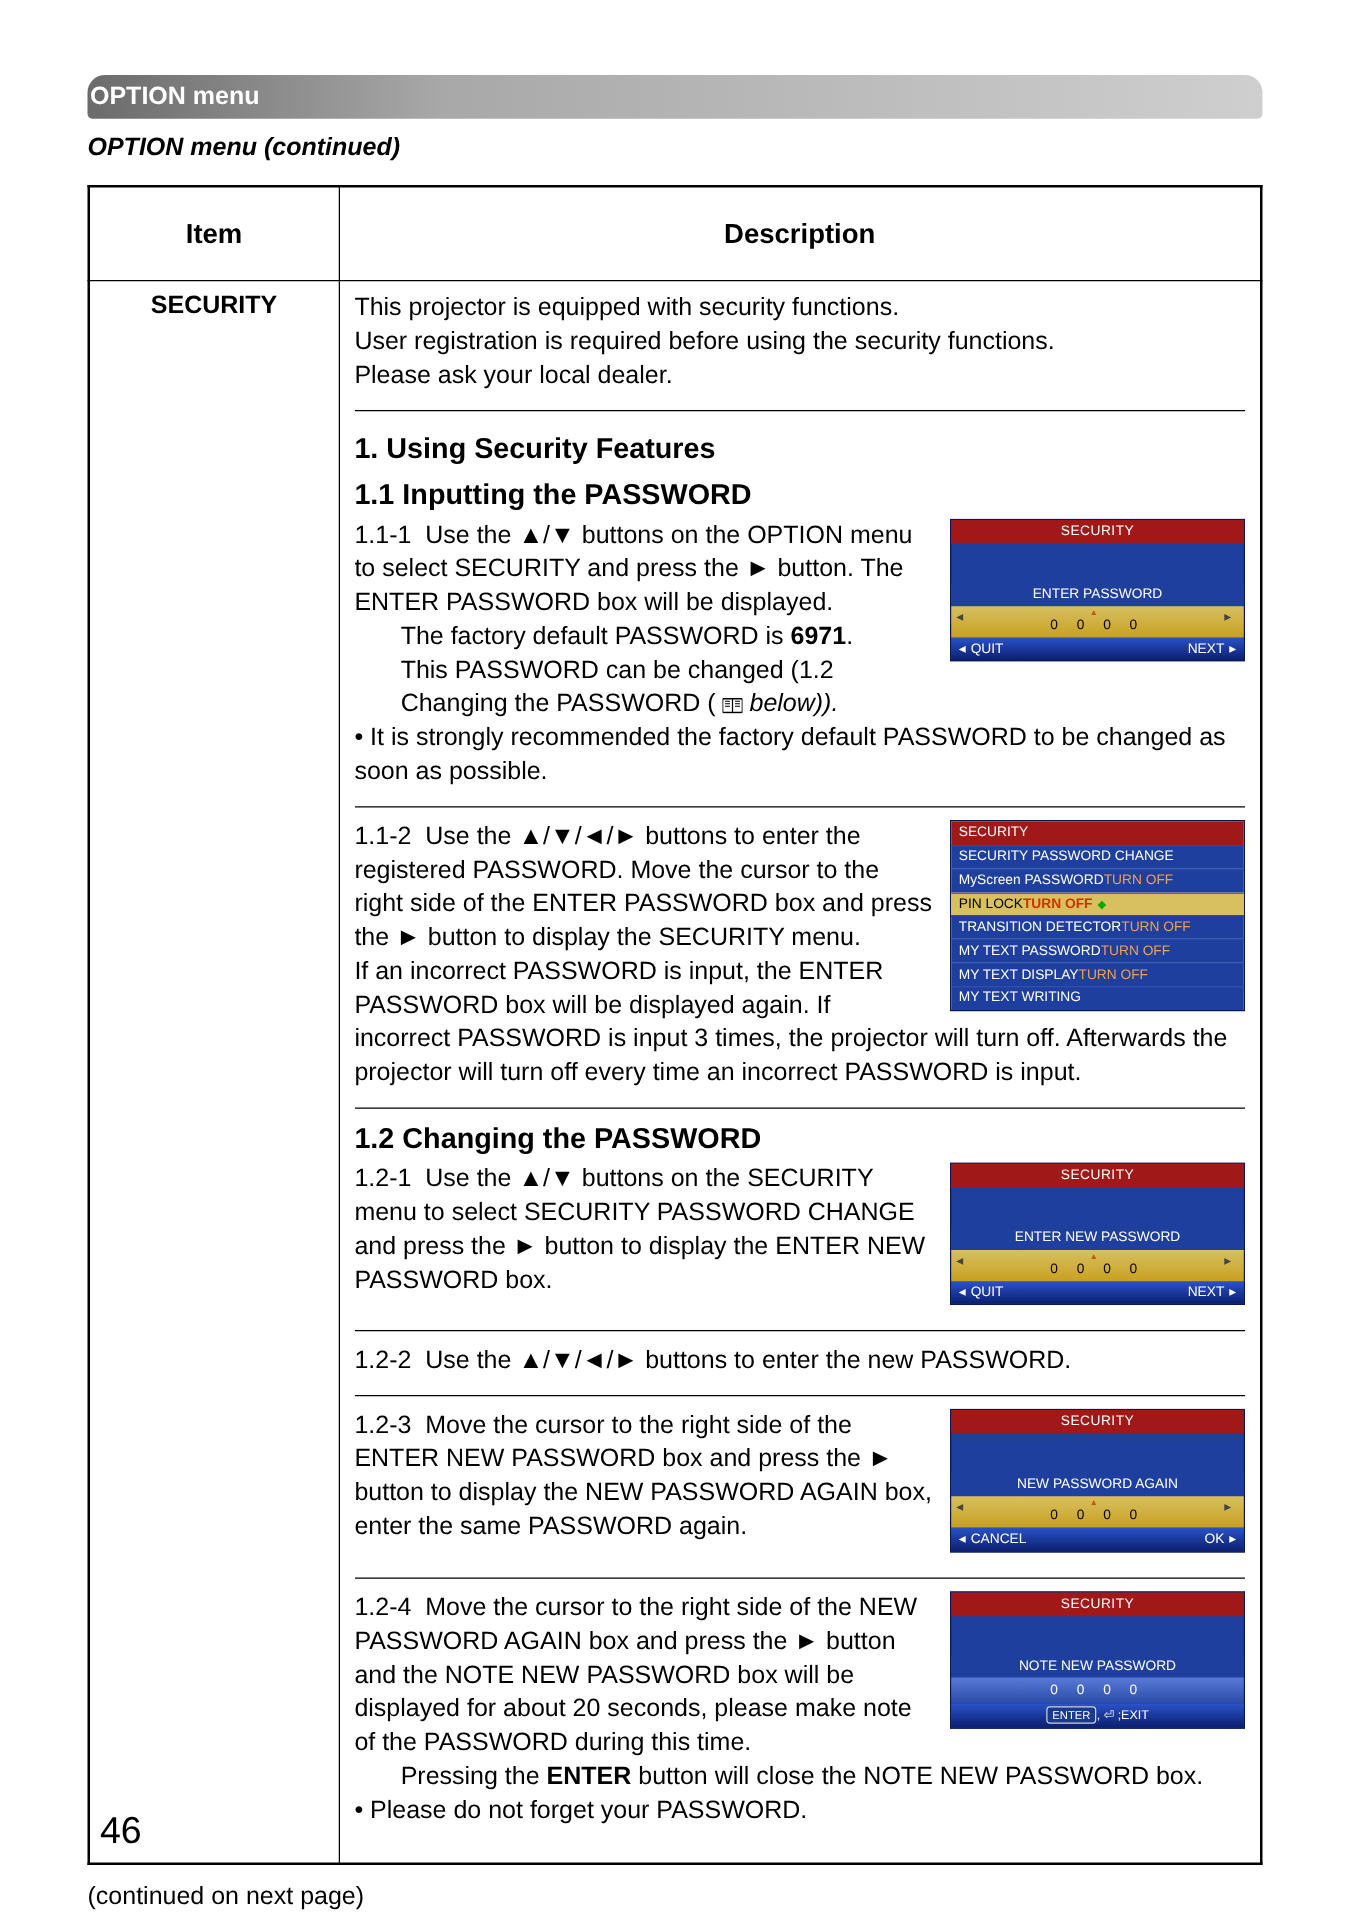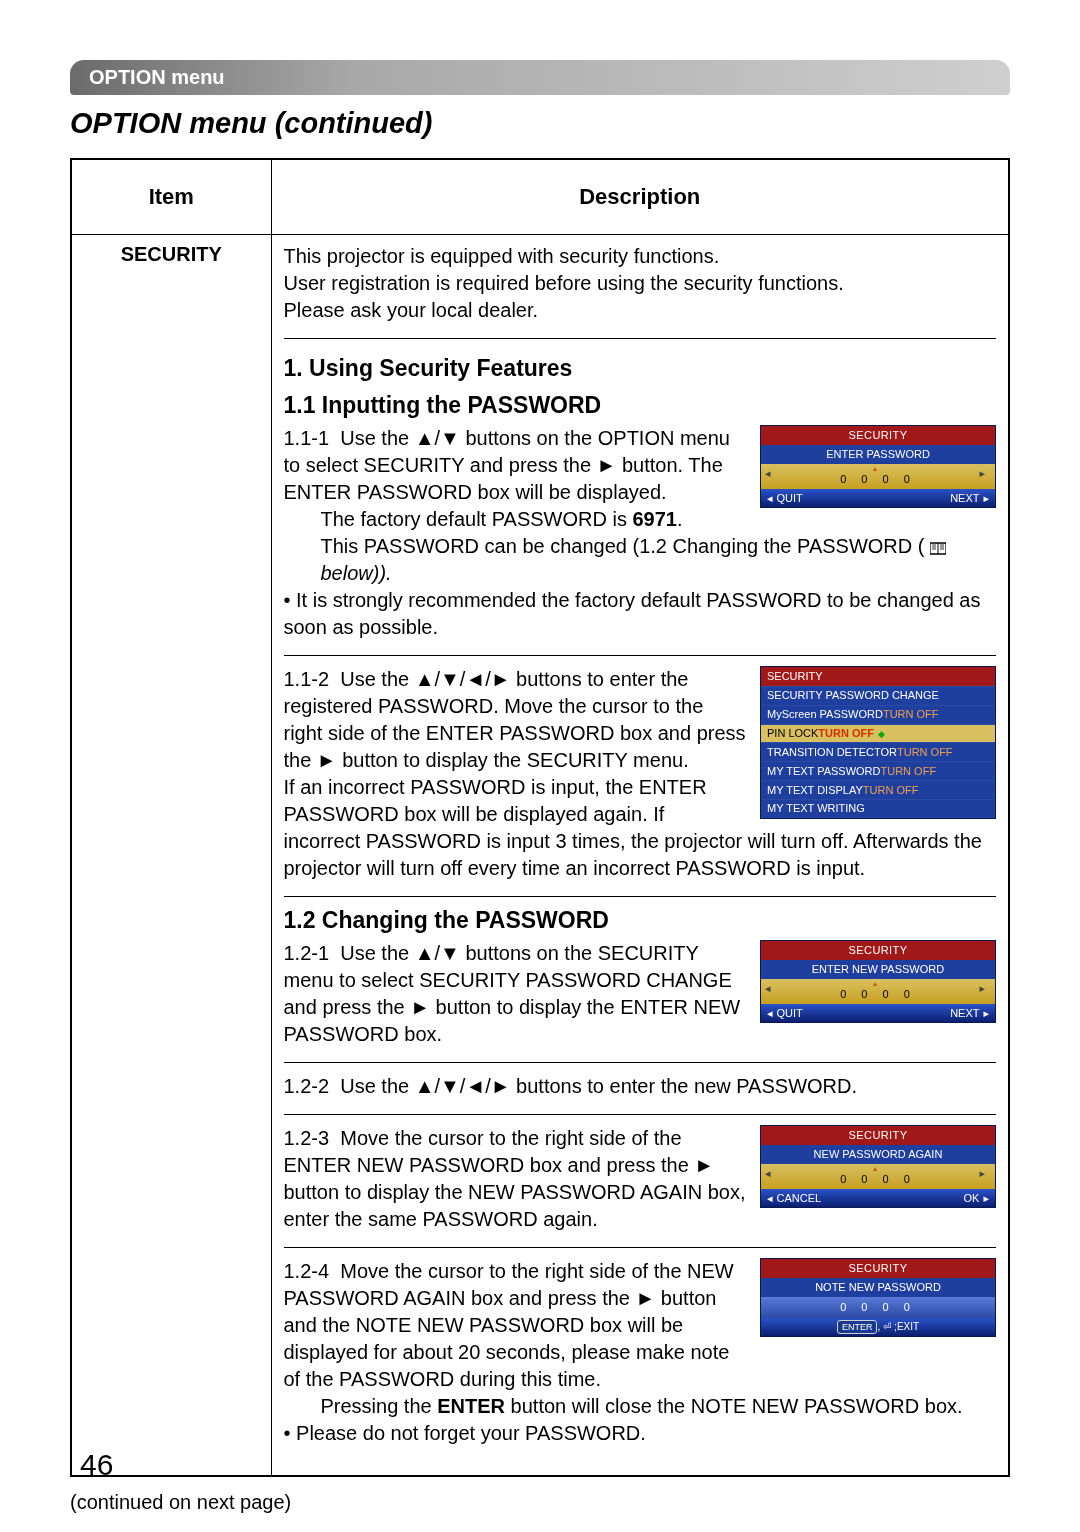--- a/index.html
+++ b/index.html
@@ -8,29 +8,29 @@
     background: #fff;
     width: 1080px;
     height: 1532px;
     padding: 60px 70px 40px 70px;
     position: relative;
     color: #000;
   }
   .header-bar {
     background: linear-gradient(to right, #6b6b6b 0%, #a8a8a8 30%, #cfcfcf 100%);
     border-radius: 14px 14px 4px 4px;
-    padding: 6px 19px;
+    padding: 6px 2px;
     color: #fff;
     font-weight: bold;
     font-size: 20px;
     font-family: Verdana, Arial, sans-serif;
     margin-bottom: 12px;
   }
   .page-title {
-    font-size: 29px;
+    font-size: 20px;
     font-weight: bold;
     font-style: italic;
     margin: 10px 0 18px 0;
   }
   table.main {
     width: 100%;
     border-collapse: collapse;
     border: 2px solid #000;
   }
   table.main th {
@@ -100,20 +100,21 @@
     text-align: center;
     padding: 2px 4px;
     font-weight: normal;
     letter-spacing: 0.4px;
   }
   .osd .sub {
     background: #1f3f9e;
     text-align: center;
     padding: 2px 4px;
     color: #fff;
+    margin-top: 31px;
   }
   .osd .digits {
     background: linear-gradient(#d8c060, #c8a020);
     color: #000;
     text-align: center;
     padding: 2px 4px;
     letter-spacing: 6px;
     position: relative;
   }
   .osd .digits .tri-l {

